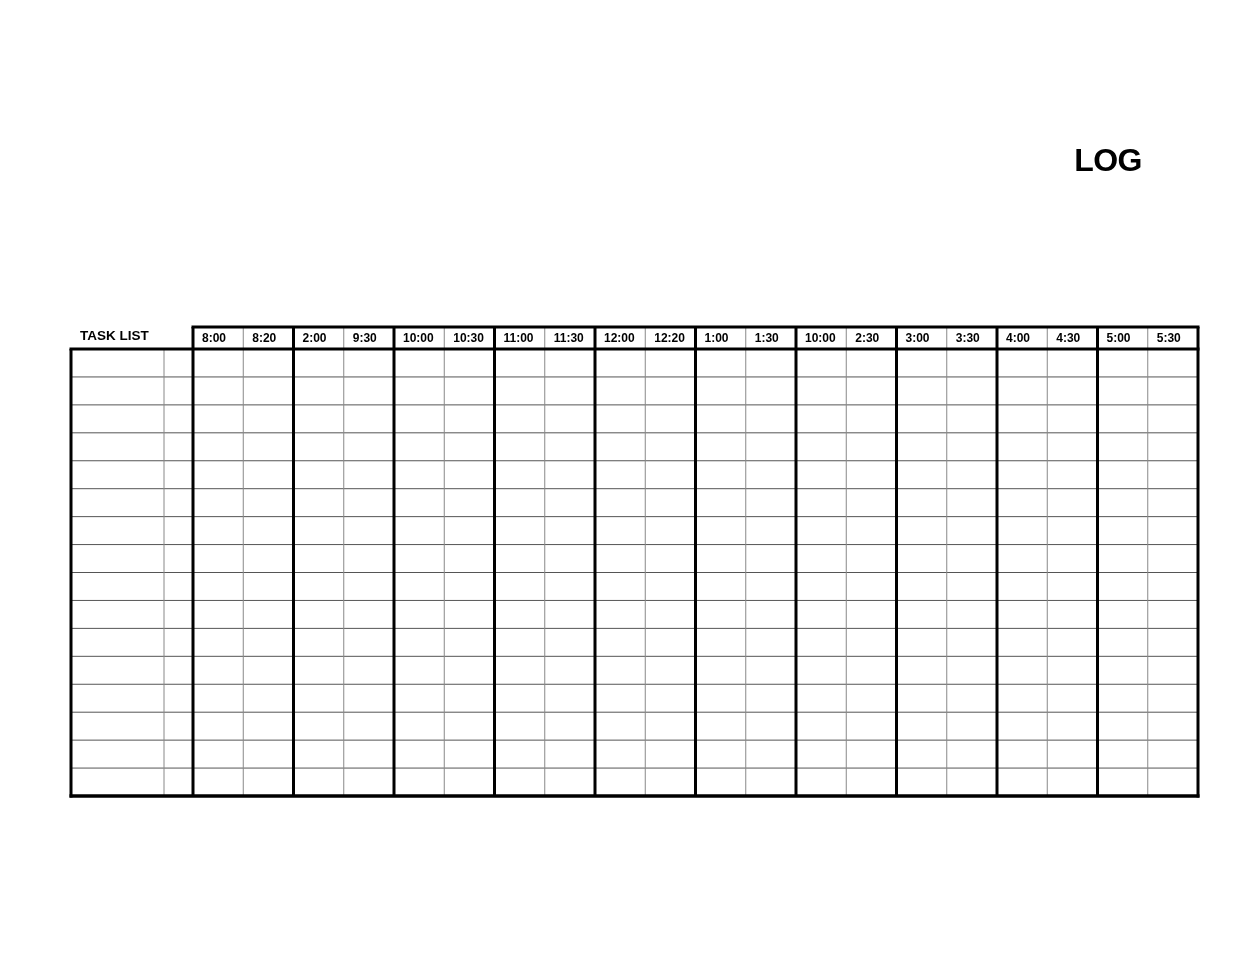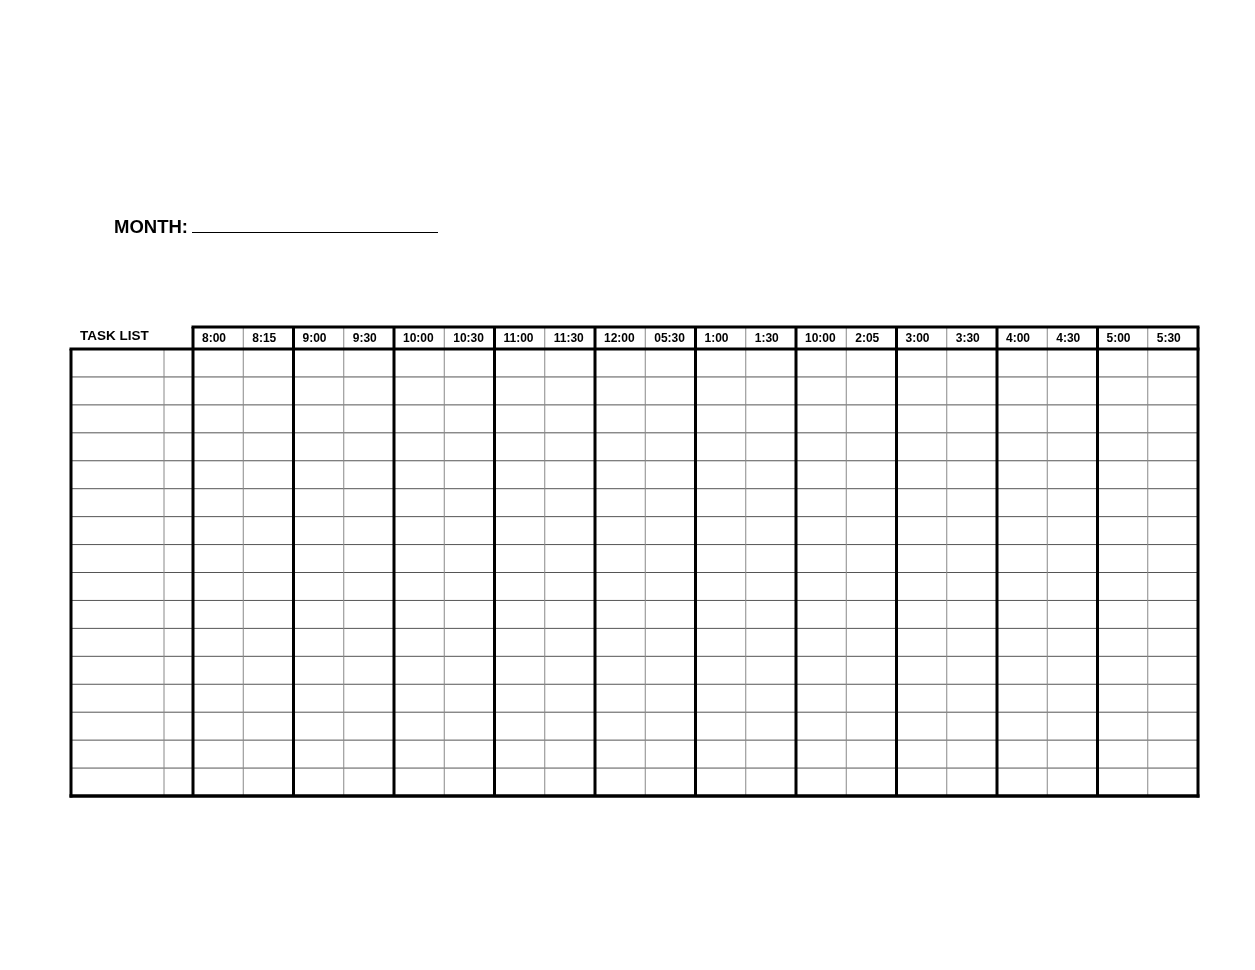--- a/index.html
+++ b/index.html
@@ -12,26 +12,24 @@
   .field { white-space: nowrap; }
   .field .line { display: inline-block; border-bottom: 1.5px solid #000; height: 15px; vertical-align: baseline; margin-left: 4px; }
   .task-label { position: absolute; left: 80px; top: 328px; font-weight: bold; font-size: 13.5px; }
   .grid { position: absolute; left: 0; top: 0; width: 1255px; height: 970px; }
   .hdr { position: absolute; top: 331px; font-weight: bold; font-size: 12px; }
 </style>
 </head>
 <body>
 
 <div class="title">
+  <div>LOG</div>
 </div>
 
 <div class="fields">
-  <div class="field">
-    <span>MONTH:</span><span class="line" style="width:246px"></span>
-  </div>
 </div>
 
 <div class="task-label">TASK LIST</div>
 
 <svg class="grid" id="grid" width="1255" height="970" xmlns="http://www.w3.org/2000/svg">
     <line x1="71" y1="376.9375" x2="1198" y2="376.9375" stroke="#555" stroke-width="1"></line>
     <line x1="71" y1="404.875" x2="1198" y2="404.875" stroke="#555" stroke-width="1"></line>
     <line x1="71" y1="432.8125" x2="1198" y2="432.8125" stroke="#555" stroke-width="1"></line>
     <line x1="71" y1="460.75" x2="1198" y2="460.75" stroke="#555" stroke-width="1"></line>
     <line x1="71" y1="488.6875" x2="1198" y2="488.6875" stroke="#555" stroke-width="1"></line>
@@ -68,33 +66,33 @@
     <line x1="69.5" y1="349" x2="1199.5" y2="349" stroke="#000" stroke-width="3"></line>
     <line x1="191.5" y1="327" x2="1199.5" y2="327" stroke="#000" stroke-width="3"></line>
     <line x1="71" y1="349" x2="71" y2="797.5" stroke="#000" stroke-width="3"></line>
     <line x1="193" y1="327" x2="193" y2="796" stroke="#000" stroke-width="3"></line>
     <line x1="1198" y1="327" x2="1198" y2="797.5" stroke="#000" stroke-width="3"></line>
     <line x1="69.5" y1="796" x2="1199.5" y2="796" stroke="#000" stroke-width="3.5"></line>
   </svg>
 
 <div id="headers">
     <div class="hdr" style="left: 202px; text-align: center;">8:00</div>
-    <div class="hdr" style="left: 252.25px;">8:15</div>
-    <div class="hdr" style="left: 302.5px;">9:00</div>
+    <div class="hdr" style="left: 252.25px;">8:20</div>
+    <div class="hdr" style="left: 302.5px;">2:00</div>
     <div class="hdr" style="left: 352.75px;">9:30</div>
     <div class="hdr" style="left: 403px;">10:00</div>
     <div class="hdr" style="left: 453.25px;">10:30</div>
     <div class="hdr" style="left: 503.5px;">11:00</div>
     <div class="hdr" style="left: 553.75px;">11:30</div>
     <div class="hdr" style="left: 604px;">12:00</div>
-    <div class="hdr" style="left: 654.25px;">05:30</div>
+    <div class="hdr" style="left: 654.25px;">12:20</div>
     <div class="hdr" style="left: 704.5px;">1:00</div>
     <div class="hdr" style="left: 754.75px;">1:30</div>
     <div class="hdr" style="left: 805px;">10:00</div>
-    <div class="hdr" style="left: 855.25px;">2:05</div>
+    <div class="hdr" style="left: 855.25px;">2:30</div>
     <div class="hdr" style="left: 905.5px; text-align: center;">3:00</div>
     <div class="hdr" style="left: 955.75px;">3:30</div>
     <div class="hdr" style="left: 1006px;">4:00</div>
     <div class="hdr" style="left: 1056.25px;">4:30</div>
     <div class="hdr" style="left: 1106.5px;">5:00</div>
     <div class="hdr" style="left: 1156.75px;">5:30</div>
     <div style="position: absolute; left: 71px; top: 349px; width: 93px; height: 27.9375px;"></div>
     <div style="position: absolute; left: 164px; top: 349px; width: 29px; height: 27.9375px;"></div>
     <div style="position: absolute; left: 193px; top: 349px; width: 50.25px; height: 27.9375px;"></div>
     <div style="position: absolute; left: 243.25px; top: 349px; width: 50.25px; height: 27.9375px;"></div>

